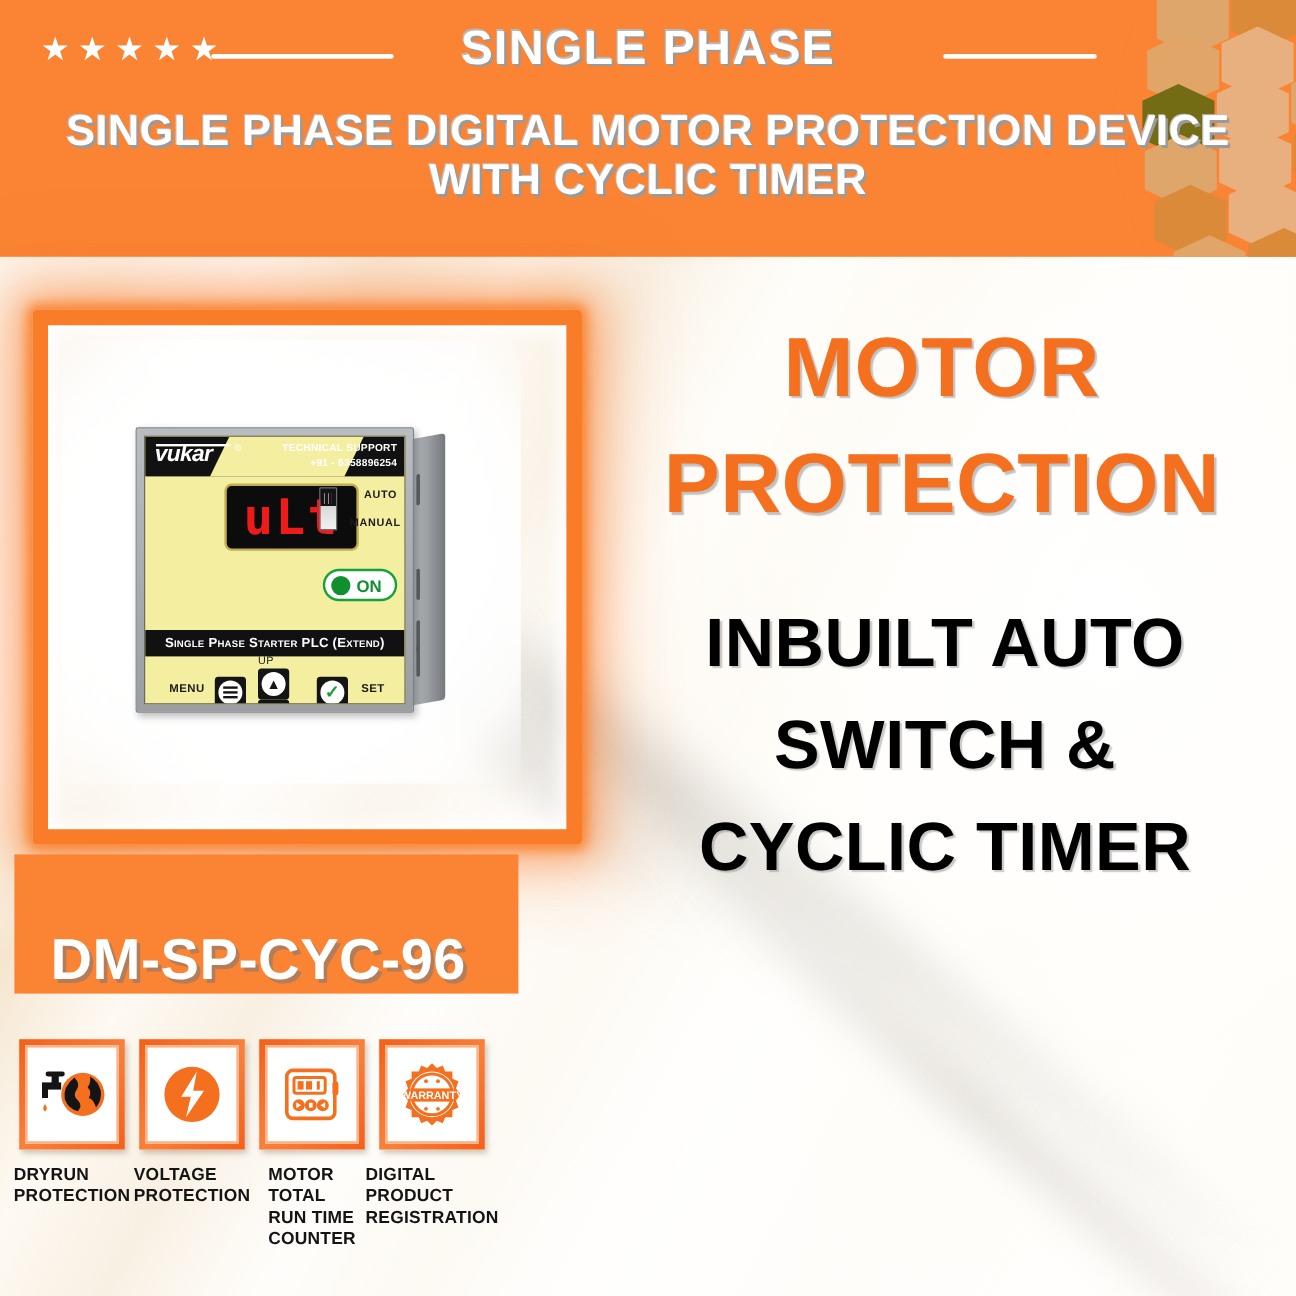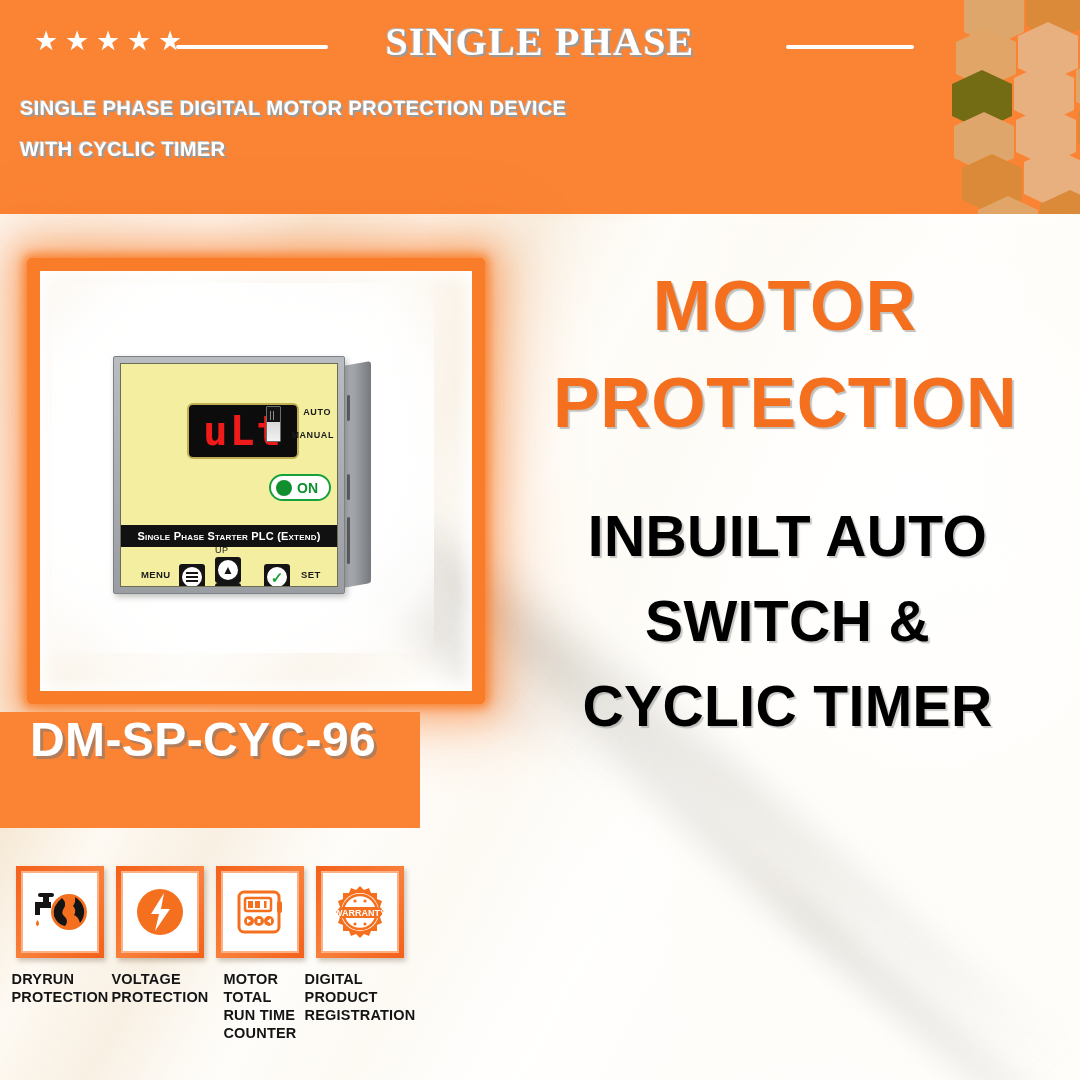--- a/index.html
+++ b/index.html
@@ -91,28 +91,28 @@
   .kicker {
     position: absolute;
     left: 0; top: 18px;
     width: 1080px;
     text-align: center;
     font-size: 40px;
     font-weight: bold;
     letter-spacing: 1.2px;
     color: #ffffff;
     text-shadow: 2px 2px 0 #9a9a9a, -1px -1px 0 #b8b8b8;
-    font-family: Liberation Serif, serif;
+    font-family: Liberation Sans, sans-serif;
   }
   .head-sub {
     position: absolute;
     left: 20px; top: 88px;
     width: 1040px;
-    text-align: left;
-    font-size: 20px;
+    text-align: center;
+    font-size: 36px;
     line-height: 41px;
     font-weight: bold;
     letter-spacing: 0.4px;
     color: #ffffff;
     text-shadow: 2px 2px 0 #9a9a9a, -1px -1px 0 #c2c2c2;
   }
 
   
   .glow-frame {
     position: absolute;
@@ -448,25 +448,25 @@
     font-size: 57px;
     line-height: 85px;
     font-weight: bold;
     letter-spacing: 0.4px;
     text-shadow: 2px 2px 1px rgba(120,120,120,0.40);
   }
 
   
   .model-banner {
     position: absolute;
-    left: 0; top: 712px;
+    left: 12px; top: 712px;
     width: 420px; height: 116px;
     background: #fa8334;
     display: flex;
-    align-items: flex-start;
+    align-items: flex-end;
   }
   .model-text {
     margin-left: 30px;
     color: #ffffff;
     font-size: 48px;
     font-weight: bold;
     letter-spacing: 0.4px;
     text-shadow: 3px 3px 0 rgba(120,120,120,0.55);
   }
 
@@ -577,20 +577,29 @@
   <div class="glow-frame"></div>
 
   <div class="device-wrap">
     <div class="device-side"></div>
     <div class="device-side-mark dsm1"></div>
     <div class="device-side-mark dsm2"></div>
 
     <div class="device">
       <div class="face">
 
+        <div class="brandbar">
+          <span class="logo">vukar</span>
+          <span class="logo-underline"></span>
+          <span class="logo-r">®</span>
+          <span class="support">
+            <span>TECHNICAL SUPPORT</span><br>
+            <span>+91 - 6358896254</span>
+          </span>
+        </div>
 
         <div class="screen-red">
           <span class="seg seg-red">uLt</span>
         </div>
 
 
         <div class="toggle"></div>
         <div class="lbl-auto">AUTO</div>
         <div class="lbl-manual">MANUAL</div>
 

